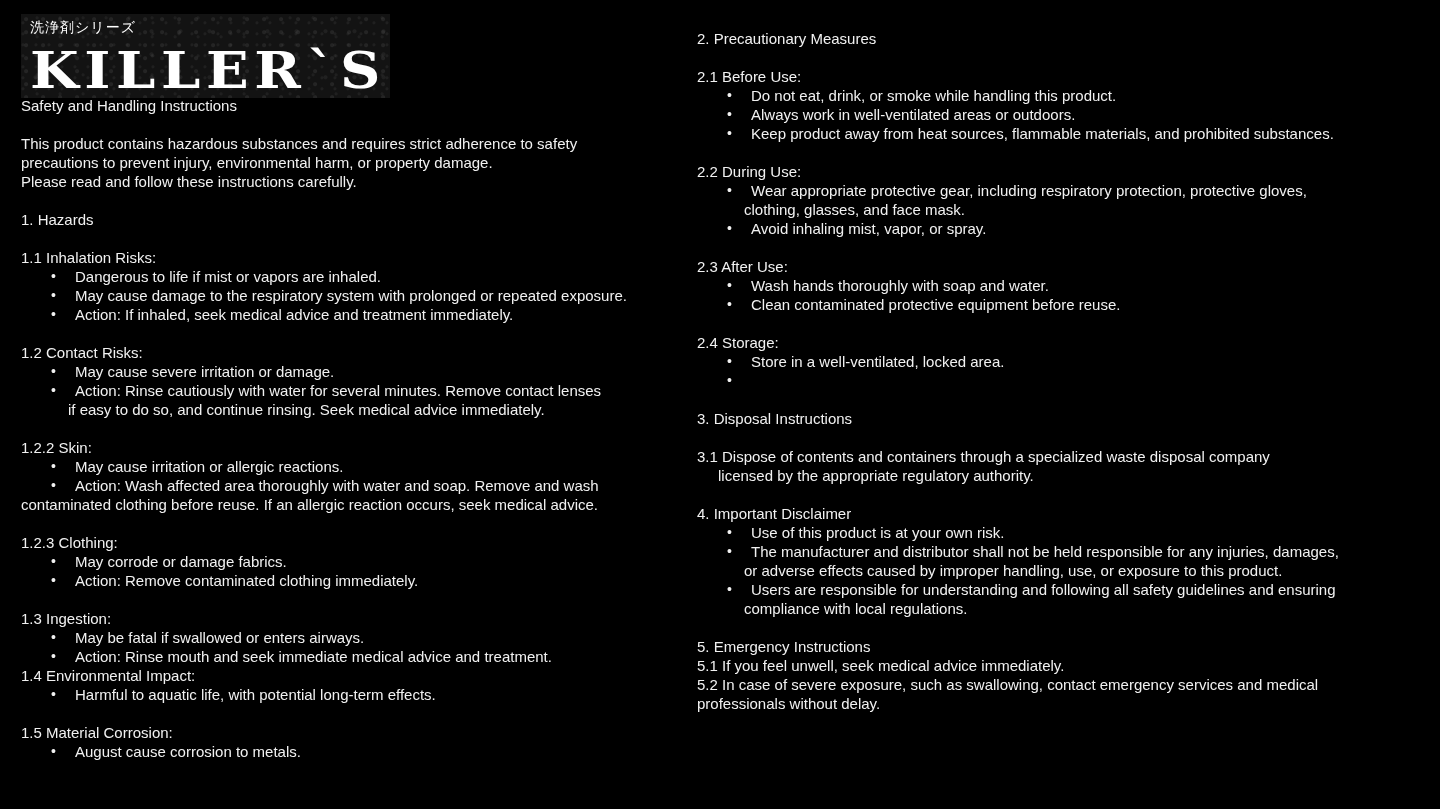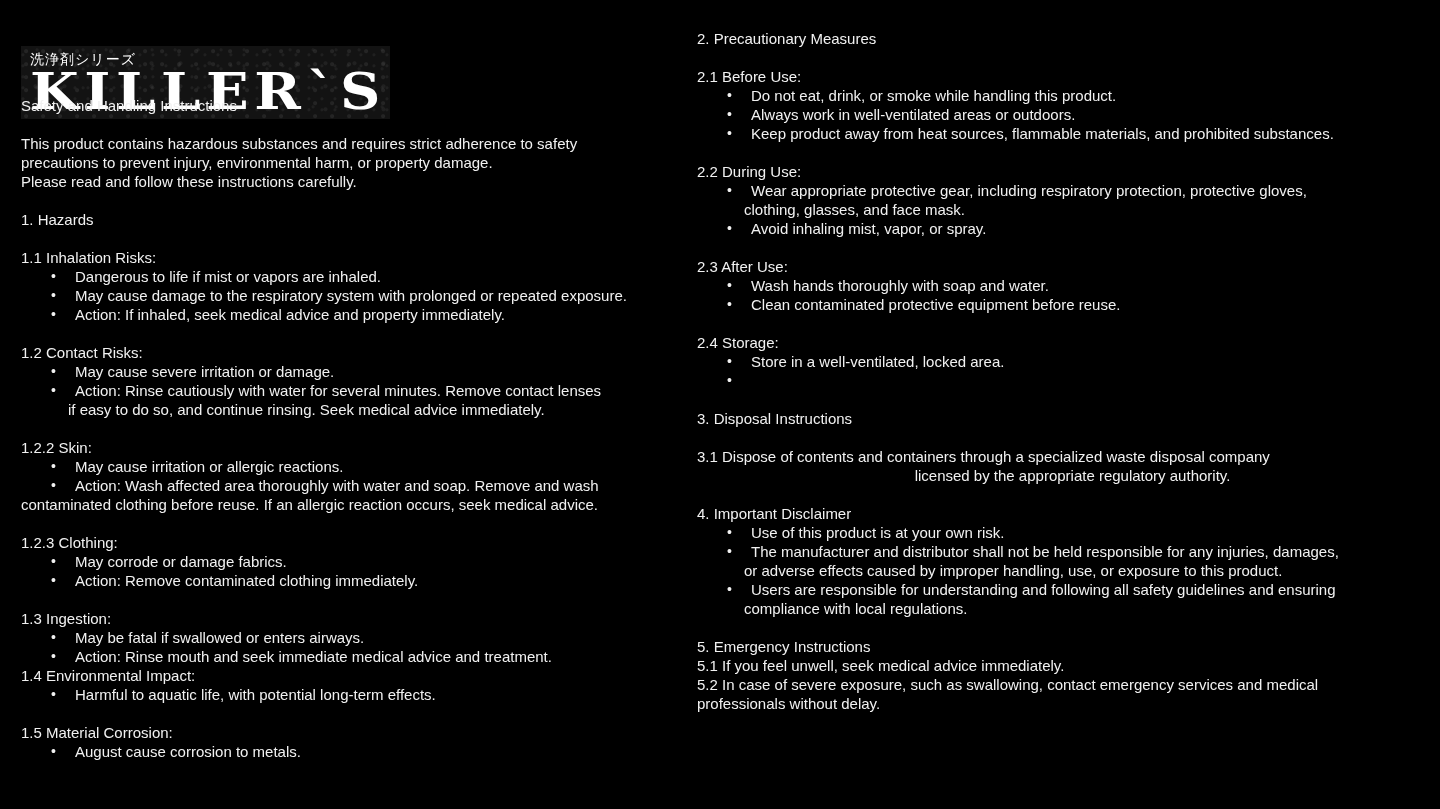--- a/index.html
+++ b/index.html
@@ -13,35 +13,34 @@
     position: relative;
     overflow: hidden;
     font-family: "Liberation Sans", sans-serif;
   }
   
   .logo-box {
     position: absolute;
     left: 21px;
     top: 14px;
     width: 369px;
-    height: 73px;
+    height: 84px;
     box-sizing: border-box;
     padding: 5px 8px 2px 9px;
     background-color: #131313;
     background-image:
       radial-gradient(circle at 30% 40%, rgba(70,70,70,.35) 0 1.5px, transparent 2.5px),
       radial-gradient(circle at 70% 20%, rgba(60,60,60,.30) 0 1px, transparent 2px),
       radial-gradient(circle at 50% 75%, rgba(80,80,80,.22) 0 1.5px, transparent 2.5px),
       radial-gradient(circle at 15% 80%, rgba(65,65,65,.28) 0 1px, transparent 2px);
     background-size: 17px 13px, 23px 19px, 29px 23px, 13px 11px;
     display: flex;
     flex-direction: column;
     justify-content: space-between;
     overflow: hidden;
-    margin-top: 32px;
   }
   .logo-series {
     color: #ffffff;
     font-size: 14px;
     line-height: 16px;
     letter-spacing: 1px;
     font-family: "DejaVu Sans", "Liberation Sans", sans-serif;
   }
   .logo-brand {
     color: #ffffff;
@@ -63,21 +62,21 @@
   .col-left  { left: 21px;  top: 96px; width: 668px; }
   .col-right { left: 697px; top: 29px;  width: 730px; }
   .line {
     position: relative;
     height: 19px;
     line-height: 19px;
     white-space: nowrap;
   }
   .line.bullet { padding-left: 54px; }
   .line.cont   { padding-left: 47px; }
-  .line.cont2  { padding-left: 21px; text-align: center; }
+  .line.cont2  { padding-left: 21px; }
   .dot {
     position: absolute;
     left: 30px;
     top: 0;
     font-size: 14px;
     line-height: 19px;
     color: #f1f1f1;
   }
 </style>
 </head>
@@ -93,21 +92,21 @@
     <div class="line"></div>
     <div class="line"><span>This product contains hazardous substances and requires strict adherence to safety</span></div>
     <div class="line"><span>precautions to prevent injury, environmental harm, or property damage.</span></div>
     <div class="line"><span>Please read and follow these instructions carefully.</span></div>
     <div class="line"></div>
     <div class="line"><span>1. Hazards</span></div>
     <div class="line"></div>
     <div class="line"><span>1.1 Inhalation Risks:</span></div>
     <div class="line bullet"><span class="dot">•</span><span>Dangerous to life if mist or vapors are inhaled.</span></div>
     <div class="line bullet"><span class="dot">•</span><span>May cause damage to the respiratory system with prolonged or repeated exposure.</span></div>
-    <div class="line bullet"><span class="dot">•</span><span>Action: If inhaled, seek medical advice and property immediately.</span></div>
+    <div class="line bullet"><span class="dot">•</span><span>Action: If inhaled, seek medical advice and treatment immediately.</span></div>
     <div class="line"></div>
     <div class="line"><span>1.2 Contact Risks:</span></div>
     <div class="line bullet"><span class="dot">•</span><span>May cause severe irritation or damage.</span></div>
     <div class="line bullet"><span class="dot">•</span><span>Action: Rinse cautiously with water for several minutes. Remove contact lenses</span></div>
     <div class="line cont"><span>if easy to do so, and continue rinsing. Seek medical advice immediately.</span></div>
     <div class="line"></div>
     <div class="line"><span>1.2.2 Skin:</span></div>
     <div class="line bullet"><span class="dot">•</span><span>May cause irritation or allergic reactions.</span></div>
     <div class="line bullet"><span class="dot">•</span><span>Action: Wash affected area thoroughly with water and soap. Remove and wash</span></div>
     <div class="line"><span>contaminated clothing before reuse. If an allergic reaction occurs, seek medical advice.</span></div>

